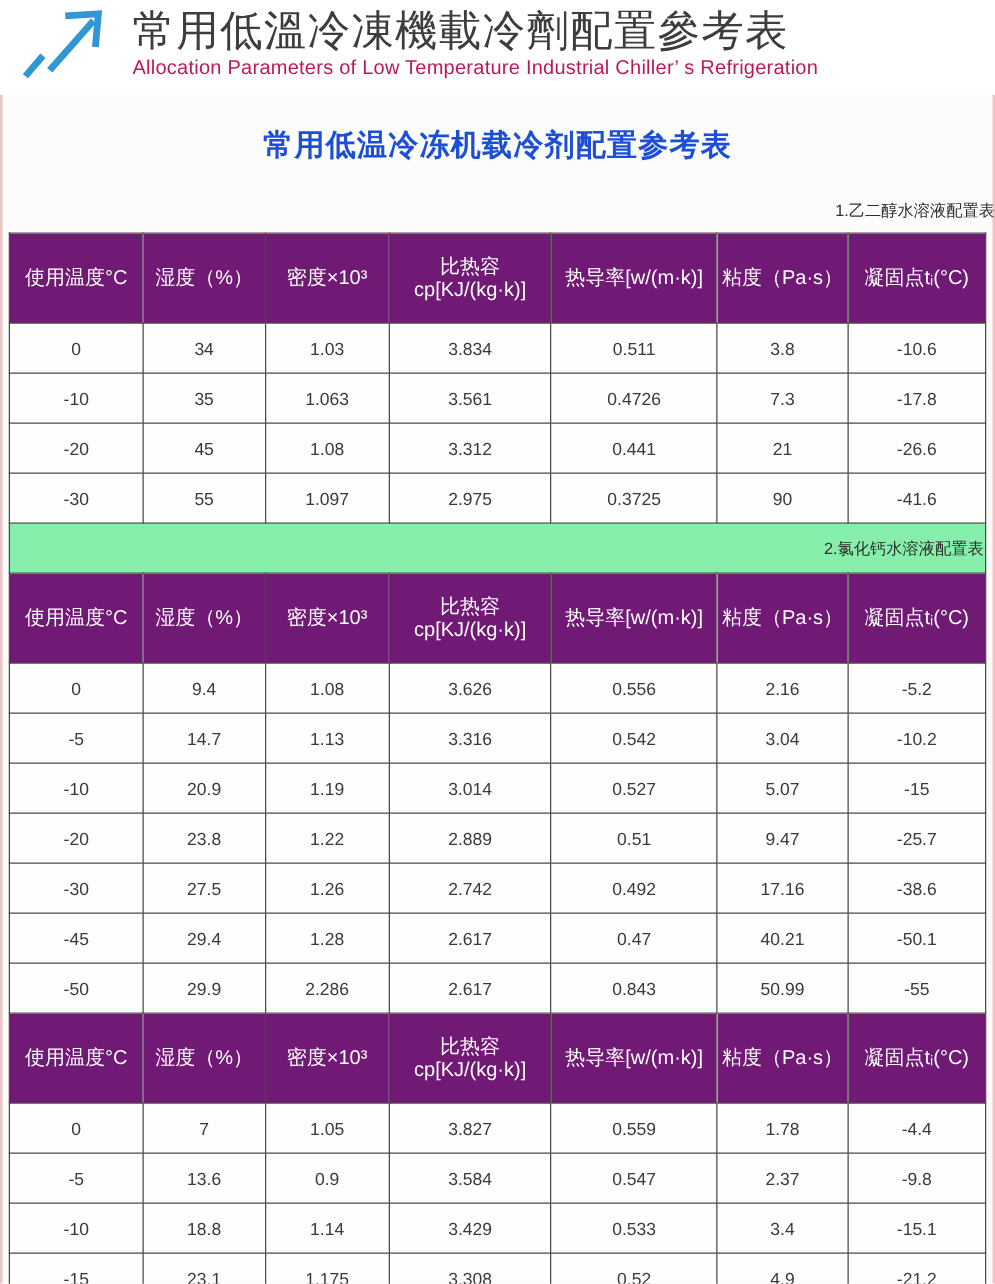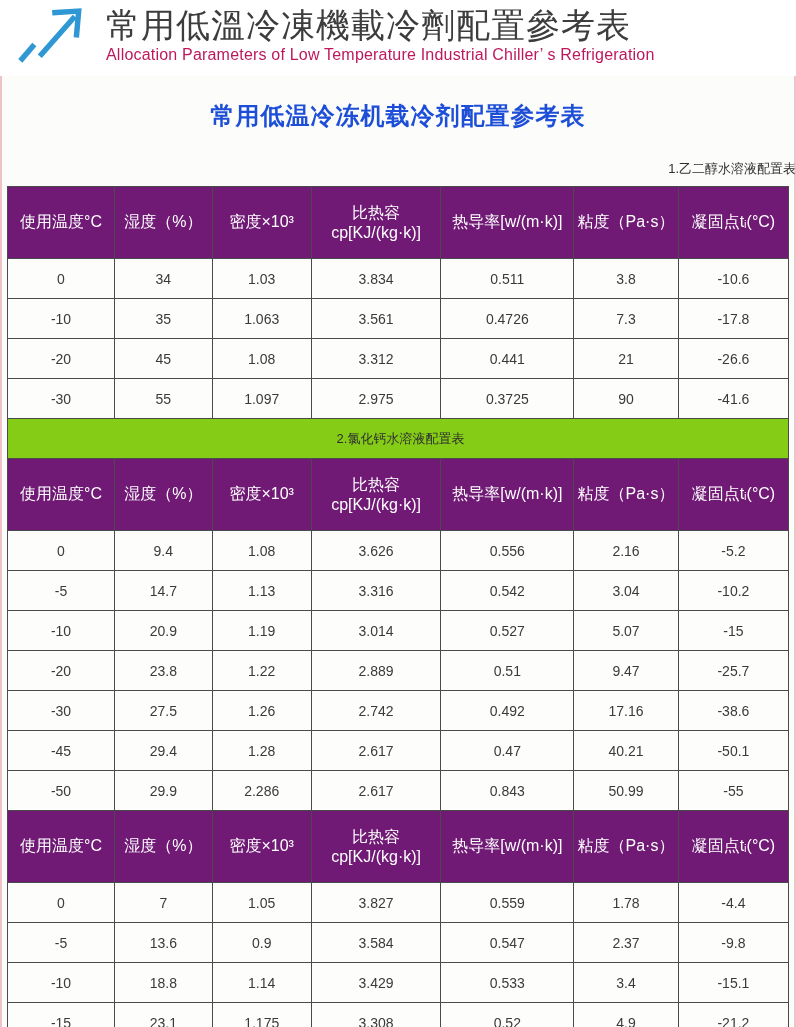--- a/index.html
+++ b/index.html
@@ -99,26 +99,26 @@
     height: 39px;
     padding: 16px 2px;
   }
   table.params td {
     font-size: 14px;
     color: #3a3a3a;
     height: 37px;
     background: #fdfdfc;
   }
   table.params tr.label-row td {
-    text-align: center;
+    text-align: right;
     padding-left: 6px;
     font-size: 13px;
     color: #2f2f2f;
     height: 37px;
-    background: #84cc16;
+    background: #86efac;
   }
   col.c1 { width: 13.7%; }
   col.c2 { width: 12.5%; }
   col.c3 { width: 12.7%; }
   col.c4 { width: 16.6%; }
   col.c5 { width: 17.0%; }
   col.c6 { width: 13.4%; }
   col.c7 { width: 14.1%; }
 </style>
 </head>

